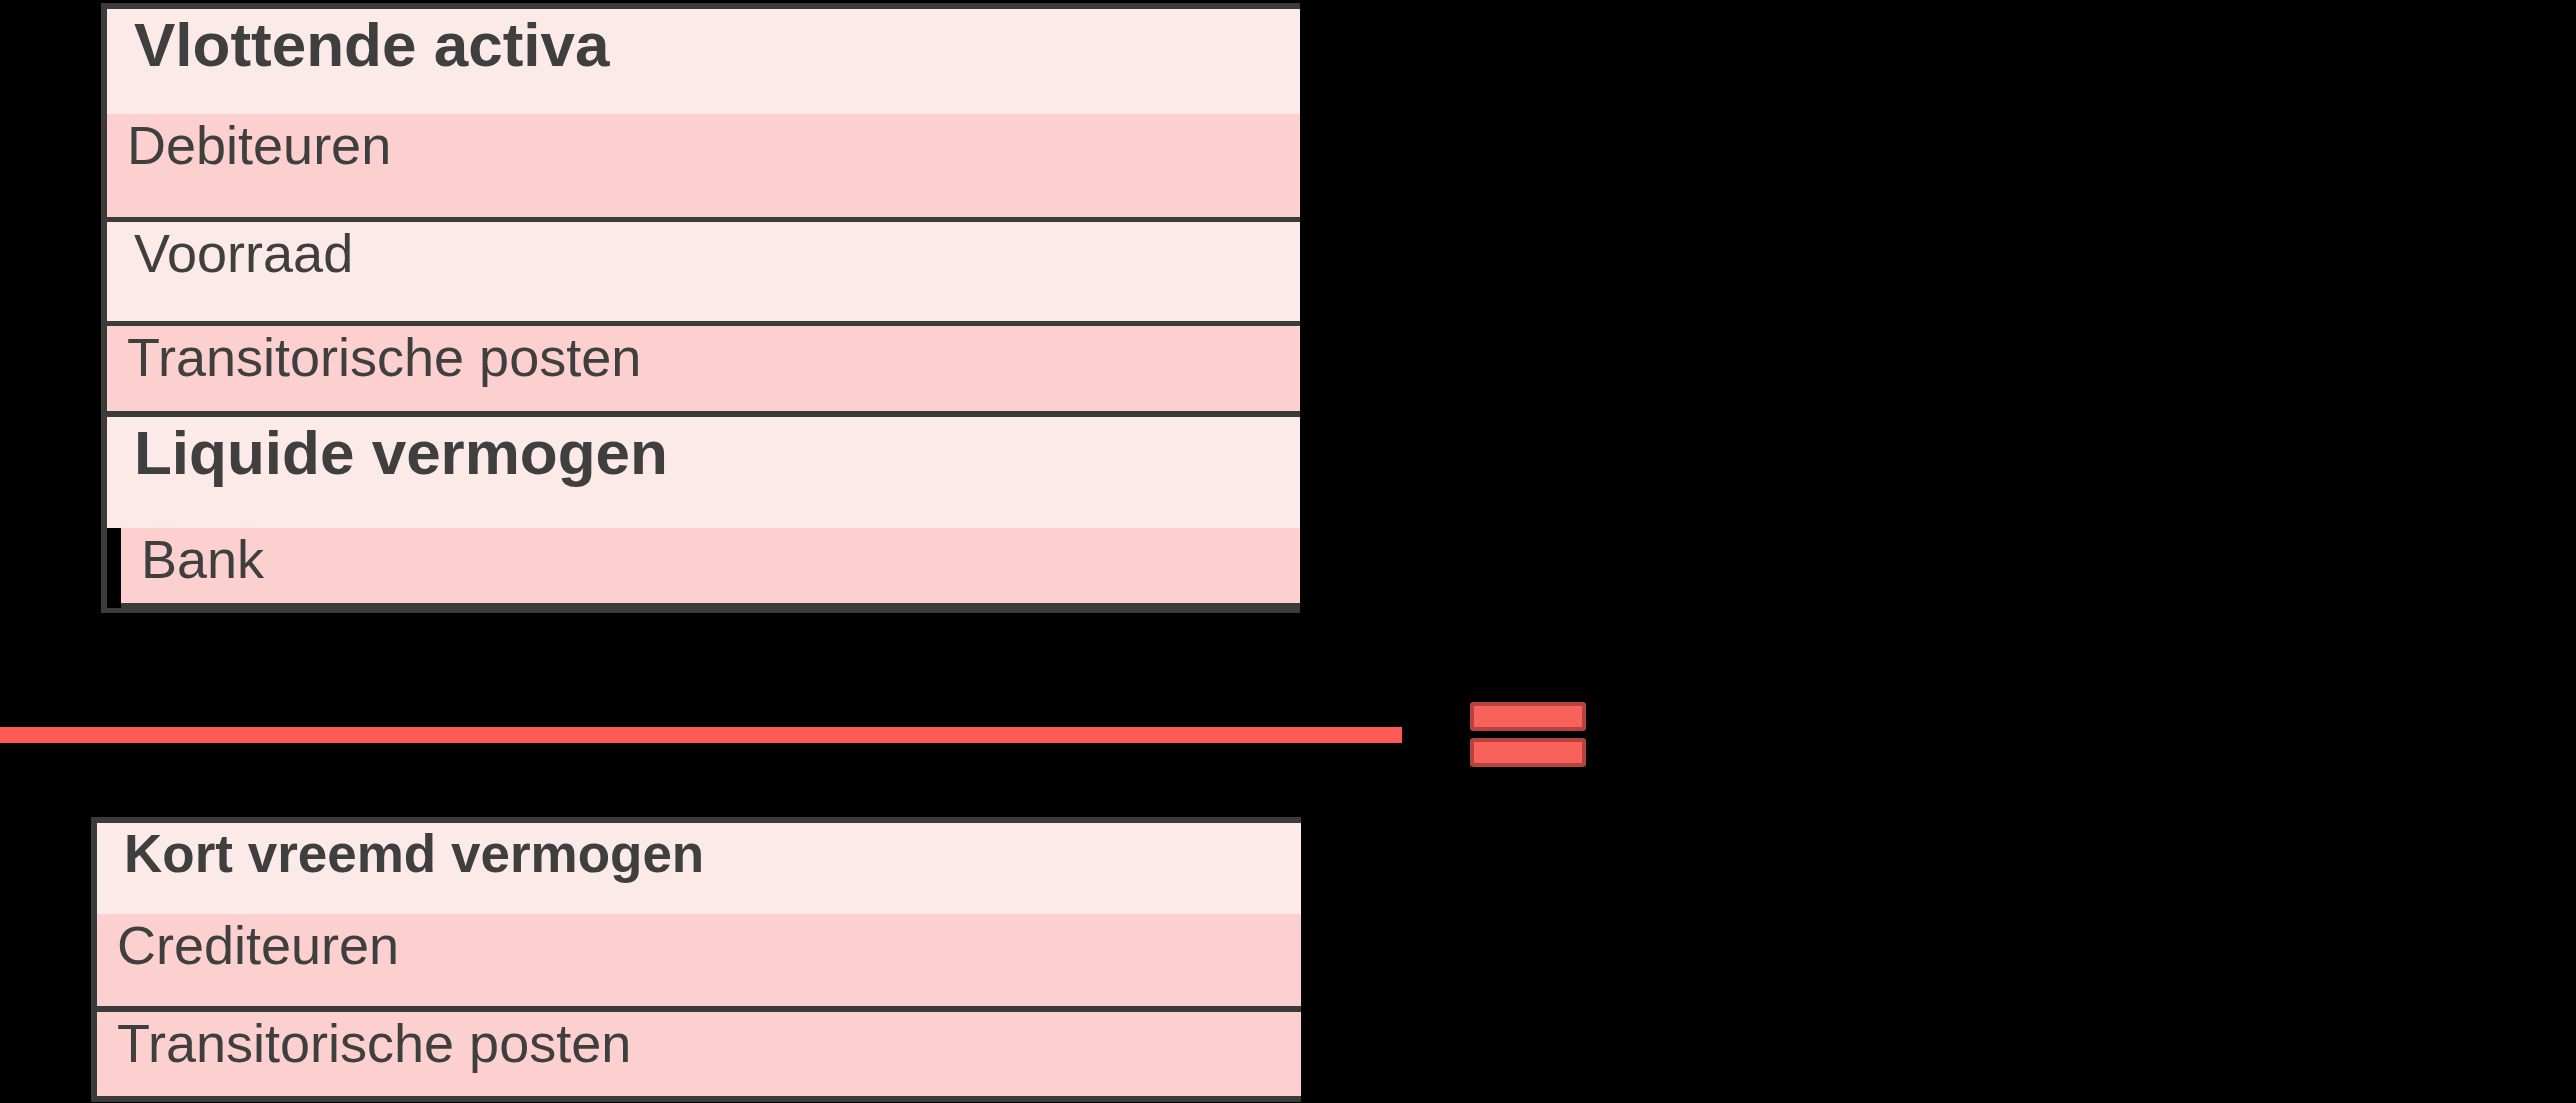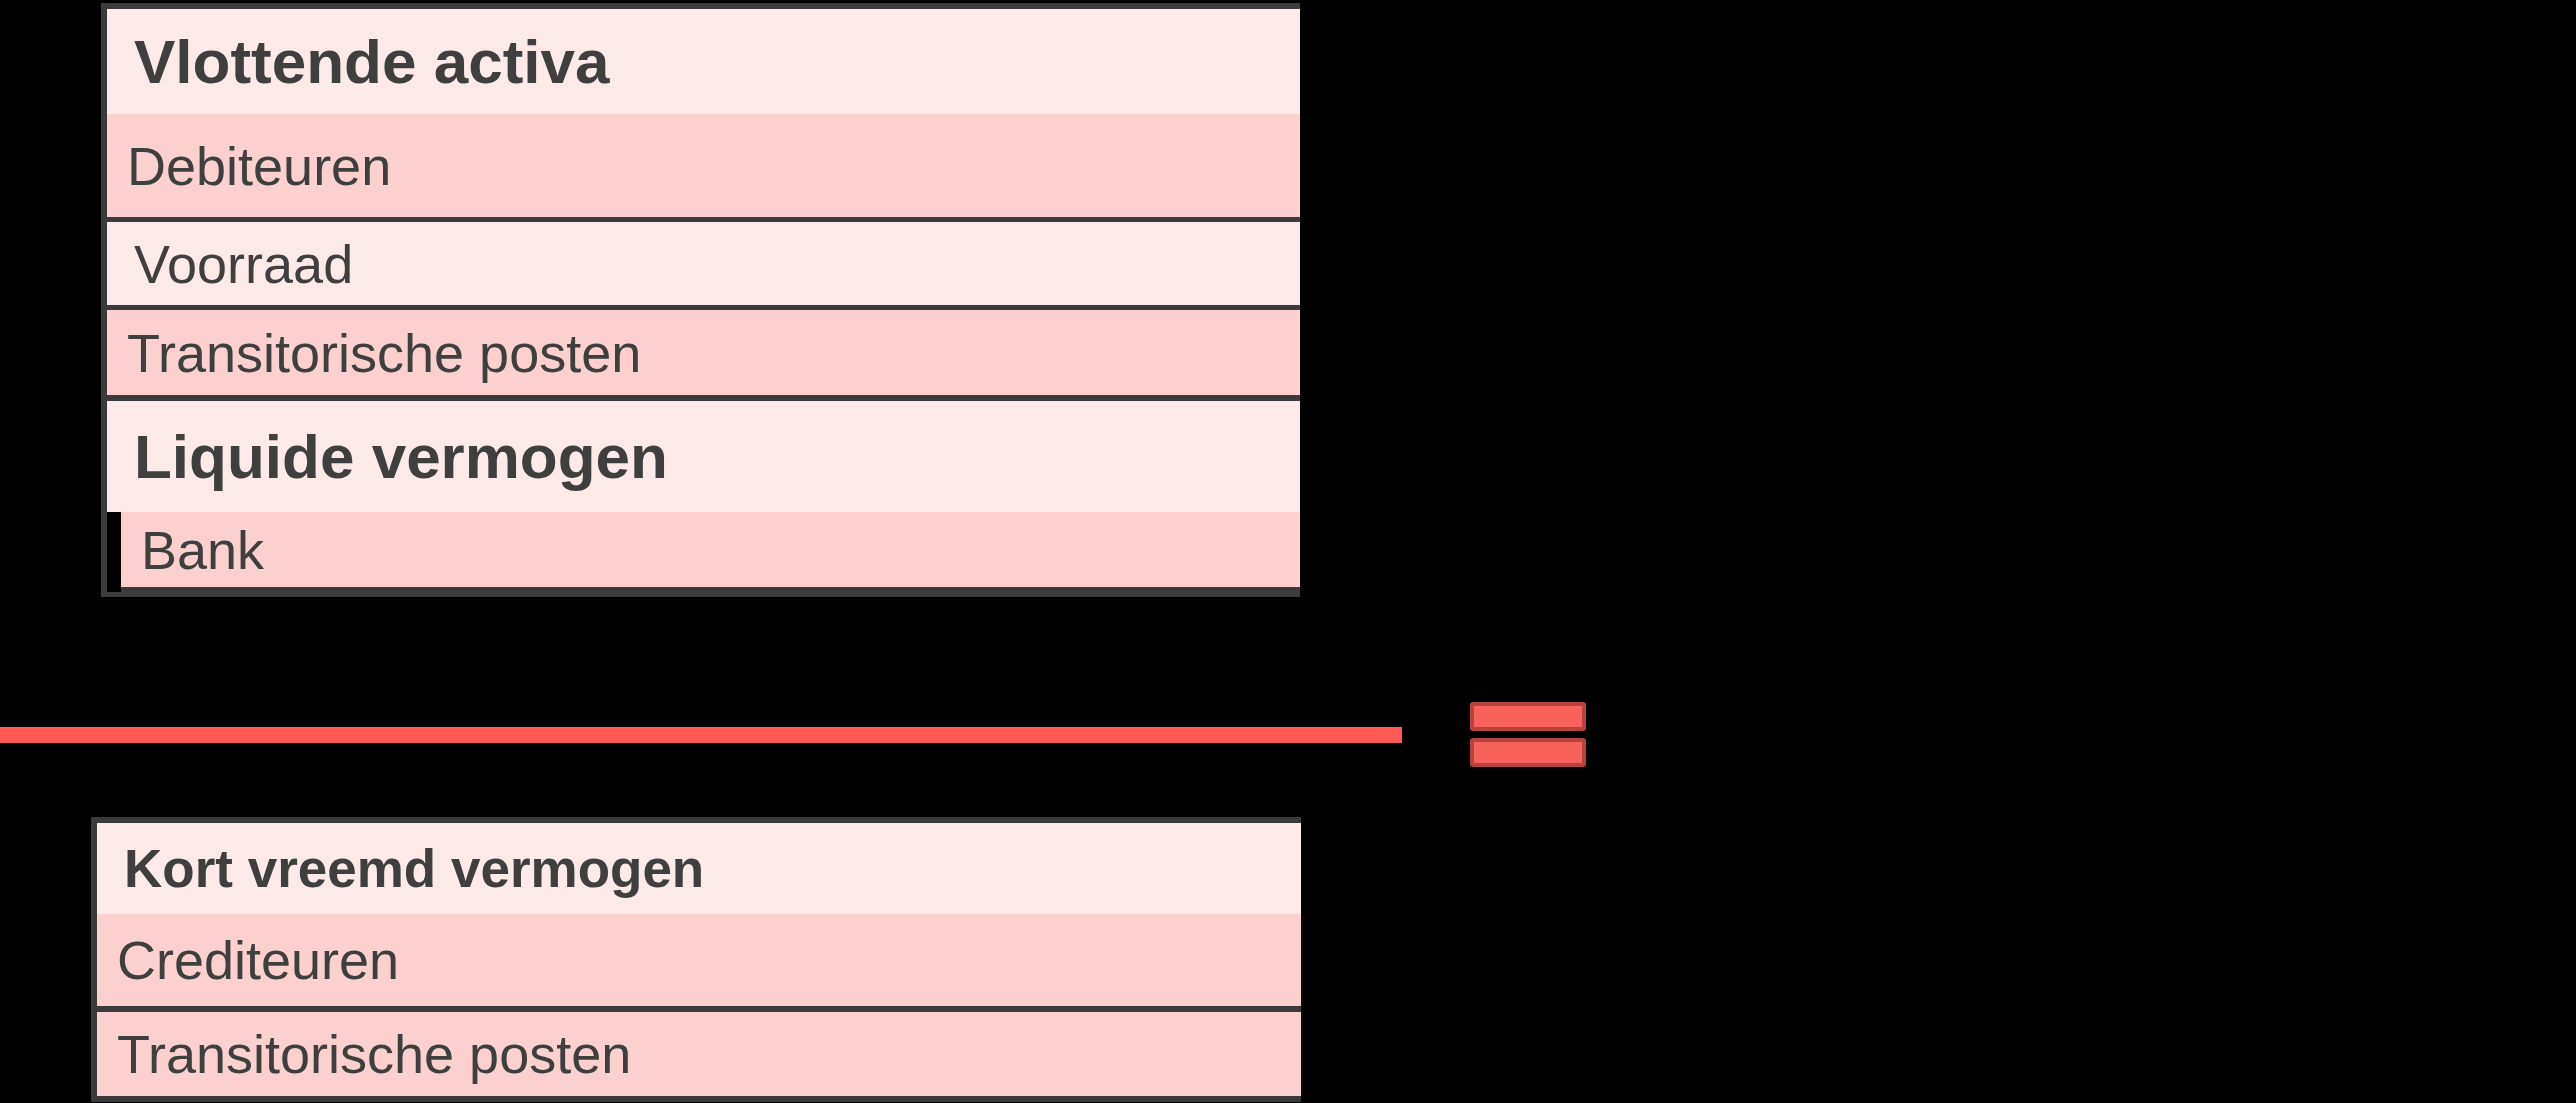--- a/index.html
+++ b/index.html
@@ -35,37 +35,36 @@
     width:1193px;
     border-width:6px 0 5px 6px;
   }
   .box-bottom{
     left:91px;top:817px;
     width:1204px;
     border-width:6px 0 6px 6px;
   }
   .row{
     display:flex;
-    align-items:center;
     padding-left:27px;
     overflow:hidden;
   }
   .row.light{background:var(--row-light);}
   .row.dark{background:var(--row-dark);padding-left:20px;}
   .row.div-below{border-bottom:5px solid var(--divider);}
   .row.div-below-6{border-bottom:6px solid var(--divider);}
 
   .header-lg{font-size:62px;font-weight:bold;letter-spacing:0;}
   .header-md{font-size:53px;font-weight:bold;}
   .item-lbl{font-size:54px;font-weight:normal;}
 
   
   .t-r1{height:105px;}
   .t-r2{height:103px;box-sizing:border-box;height:108px;}
-  .t-r3{box-sizing:border-box;height:88px;}
+  .t-r3{box-sizing:border-box;height:104px;}
   .t-r4{box-sizing:border-box;height:91px;}
   .t-r5{height:111px;}
   .t-r6{box-sizing:border-box;height:80px;margin-left:14px;}
   .t-r7{height:70px;}
 
   
   .b-r1{height:91px;}
   .b-r2{box-sizing:border-box;height:98px;}
   .b-r3{height:84px;}
 

